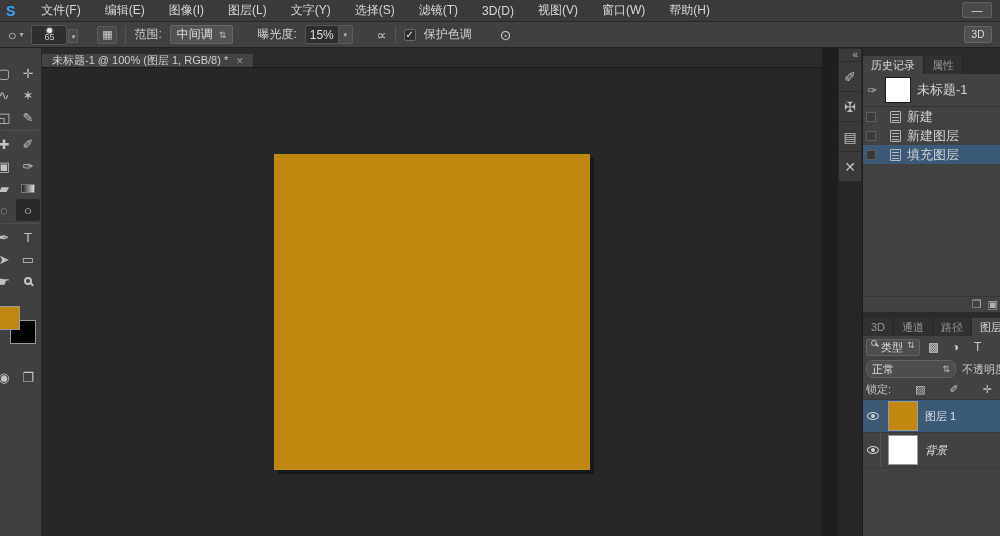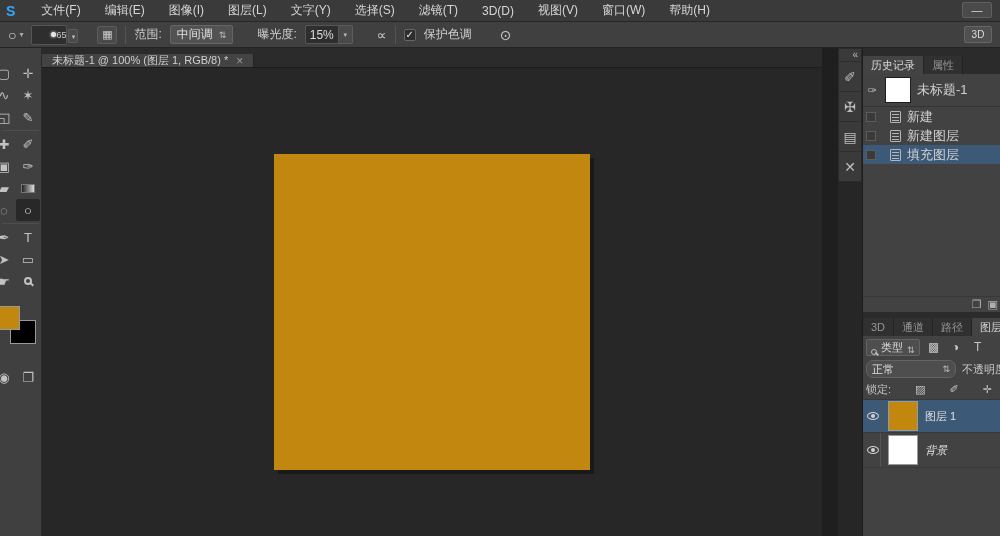--- a/index.html
+++ b/index.html
@@ -17,21 +17,21 @@
             display:flex; align-items:center; justify-content:center; }
 
   
   .optionsbar { height:26px; background:#404040; border-bottom:1px solid #232323;
                 display:flex; align-items:center; gap:8px; padding:0 8px; position:relative; }
   .optsep { width:1px; height:18px; background:#555; }
   .toolicon-opt { display:flex; align-items:center; gap:3px; color:#cfcfcf; }
   .toolicon-opt .glyph { font-size:14px; color:#d8d8d8; }
   .caret { font-size:8px; color:#aaa; }
   .brushpreset { width:36px; height:20px; background:#2e2e2e; border:1px solid #555; border-radius:2px;
-                 display:flex; flex-direction:row; align-items:center; justify-content:flex-end;
+                 display:flex; flex-direction:column; align-items:center; justify-content:center;
                  font-size:9px; color:#ccc; line-height:8px; position:relative; }
   .brushpreset .dot { width:5px; height:5px; border-radius:50%; background:#e8e8e8; box-shadow:0 0 3px #fff; }
   .brushpreset .bp-caret { position:absolute; right:-12px; top:3px; width:10px; height:14px; background:#4a4a4a;
                  border:1px solid #5c5c5c; color:#bbb; font-size:7px; text-align:center; line-height:13px; border-radius:1px;}
   .panelbtn { width:20px; height:18px; background:#4a4a4a; border:1px solid #5c5c5c; border-radius:2px;
               color:#ccc; font-size:11px; display:flex; align-items:center; justify-content:center; }
   .optlabel { color:#cfcfcf; }
   .dropdown { background:#525252; border:1px solid #666; border-radius:2px; height:19px;
               display:flex; align-items:center; gap:6px; padding:0 6px; color:#e0e0e0; }
   .dd-arrows { font-size:9px; color:#bbb; }
@@ -106,21 +106,21 @@
   .docicon { width:11px; height:12px; border:1px solid #b5b5b5; border-radius:1px; position:relative; flex:none; margin-left:8px; }
   .docicon:after { content:''; position:absolute; left:1px; top:2px; width:7px; height:1px;
                    background:#b5b5b5; box-shadow:0 3px 0 #b5b5b5, 0 6px 0 #b5b5b5; }
   .histfill { flex:1; }
   .histfoot { height:16px; border-top:1px solid #373737; display:flex; justify-content:flex-end;
               align-items:center; gap:6px; padding-right:2px; flex:none; color:#b0b0b0; font-size:11px; }
   .pgap { height:6px; background:#2b2b2b; flex:none; }
   .layersbody { flex:1; display:flex; flex-direction:column; }
   .filterrow { height:22px; display:flex; align-items:center; gap:6px; padding:2px 3px; flex:none; }
   .typefilter { height:17px; background:#4e4e4e; border:1px solid #636363; border-radius:2px;
-                display:flex; align-items:flex-end; gap:4px; padding:0 4px; font-size:11px; color:#ddd; }
+                display:flex; align-items:flex-start; gap:4px; padding:0 4px; font-size:11px; color:#ddd; }
   .minimag { width:6px; height:6px; border:1.5px solid #bbb; border-radius:50%; position:relative; }
   .minimag:after { content:''; position:absolute; width:4px; height:1.5px; background:#bbb;
                    transform:rotate(45deg); right:-3px; bottom:-1px; }
   .filtericon { color:#c5c5c5; font-size:12px; width:16px; text-align:center; }
   .blendrow { height:22px; display:flex; align-items:center; gap:6px; padding:1px 3px; flex:none; }
   .blenddd { width:90px; height:18px; background:#4e4e4e; border:1px solid #636363; border-radius:7px;
              display:flex; align-items:center; justify-content:space-between; padding:0 5px;
              font-size:11px; color:#e0e0e0; flex:none; }
   .paneltext { font-size:11px; color:#c8c8c8; white-space:nowrap; }
   .lockrow { height:20px; display:flex; align-items:center; gap:24px; padding:0 3px; flex:none;

